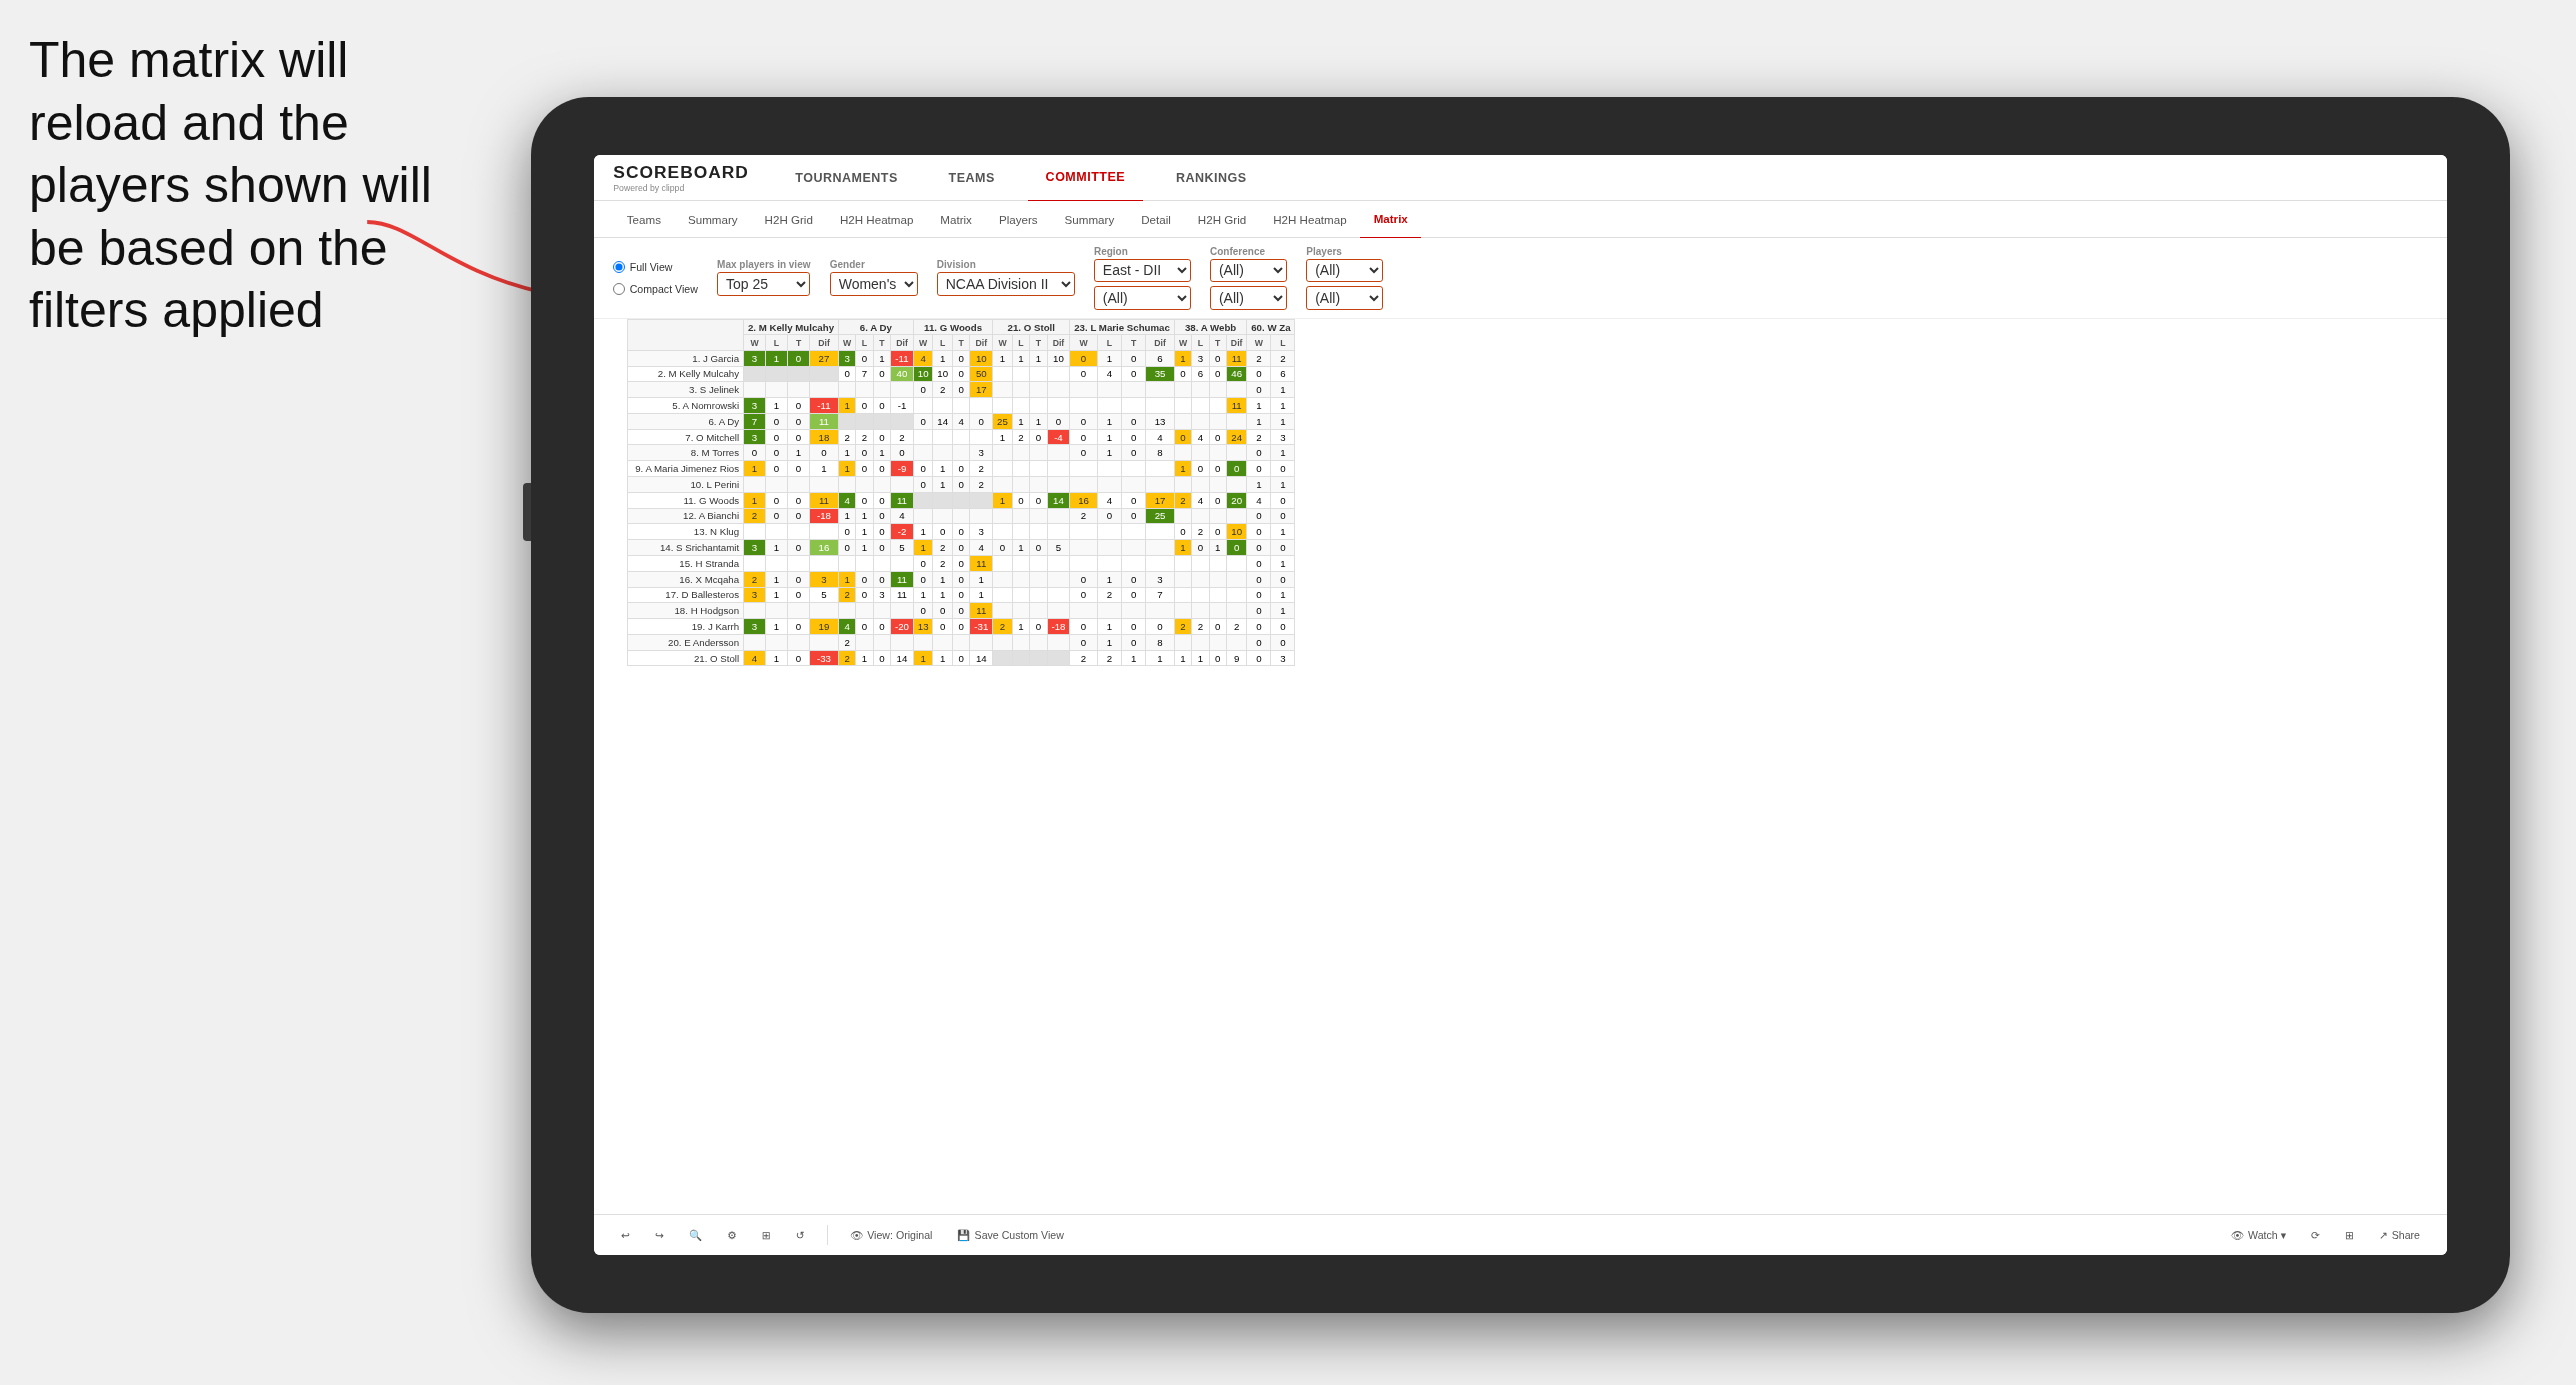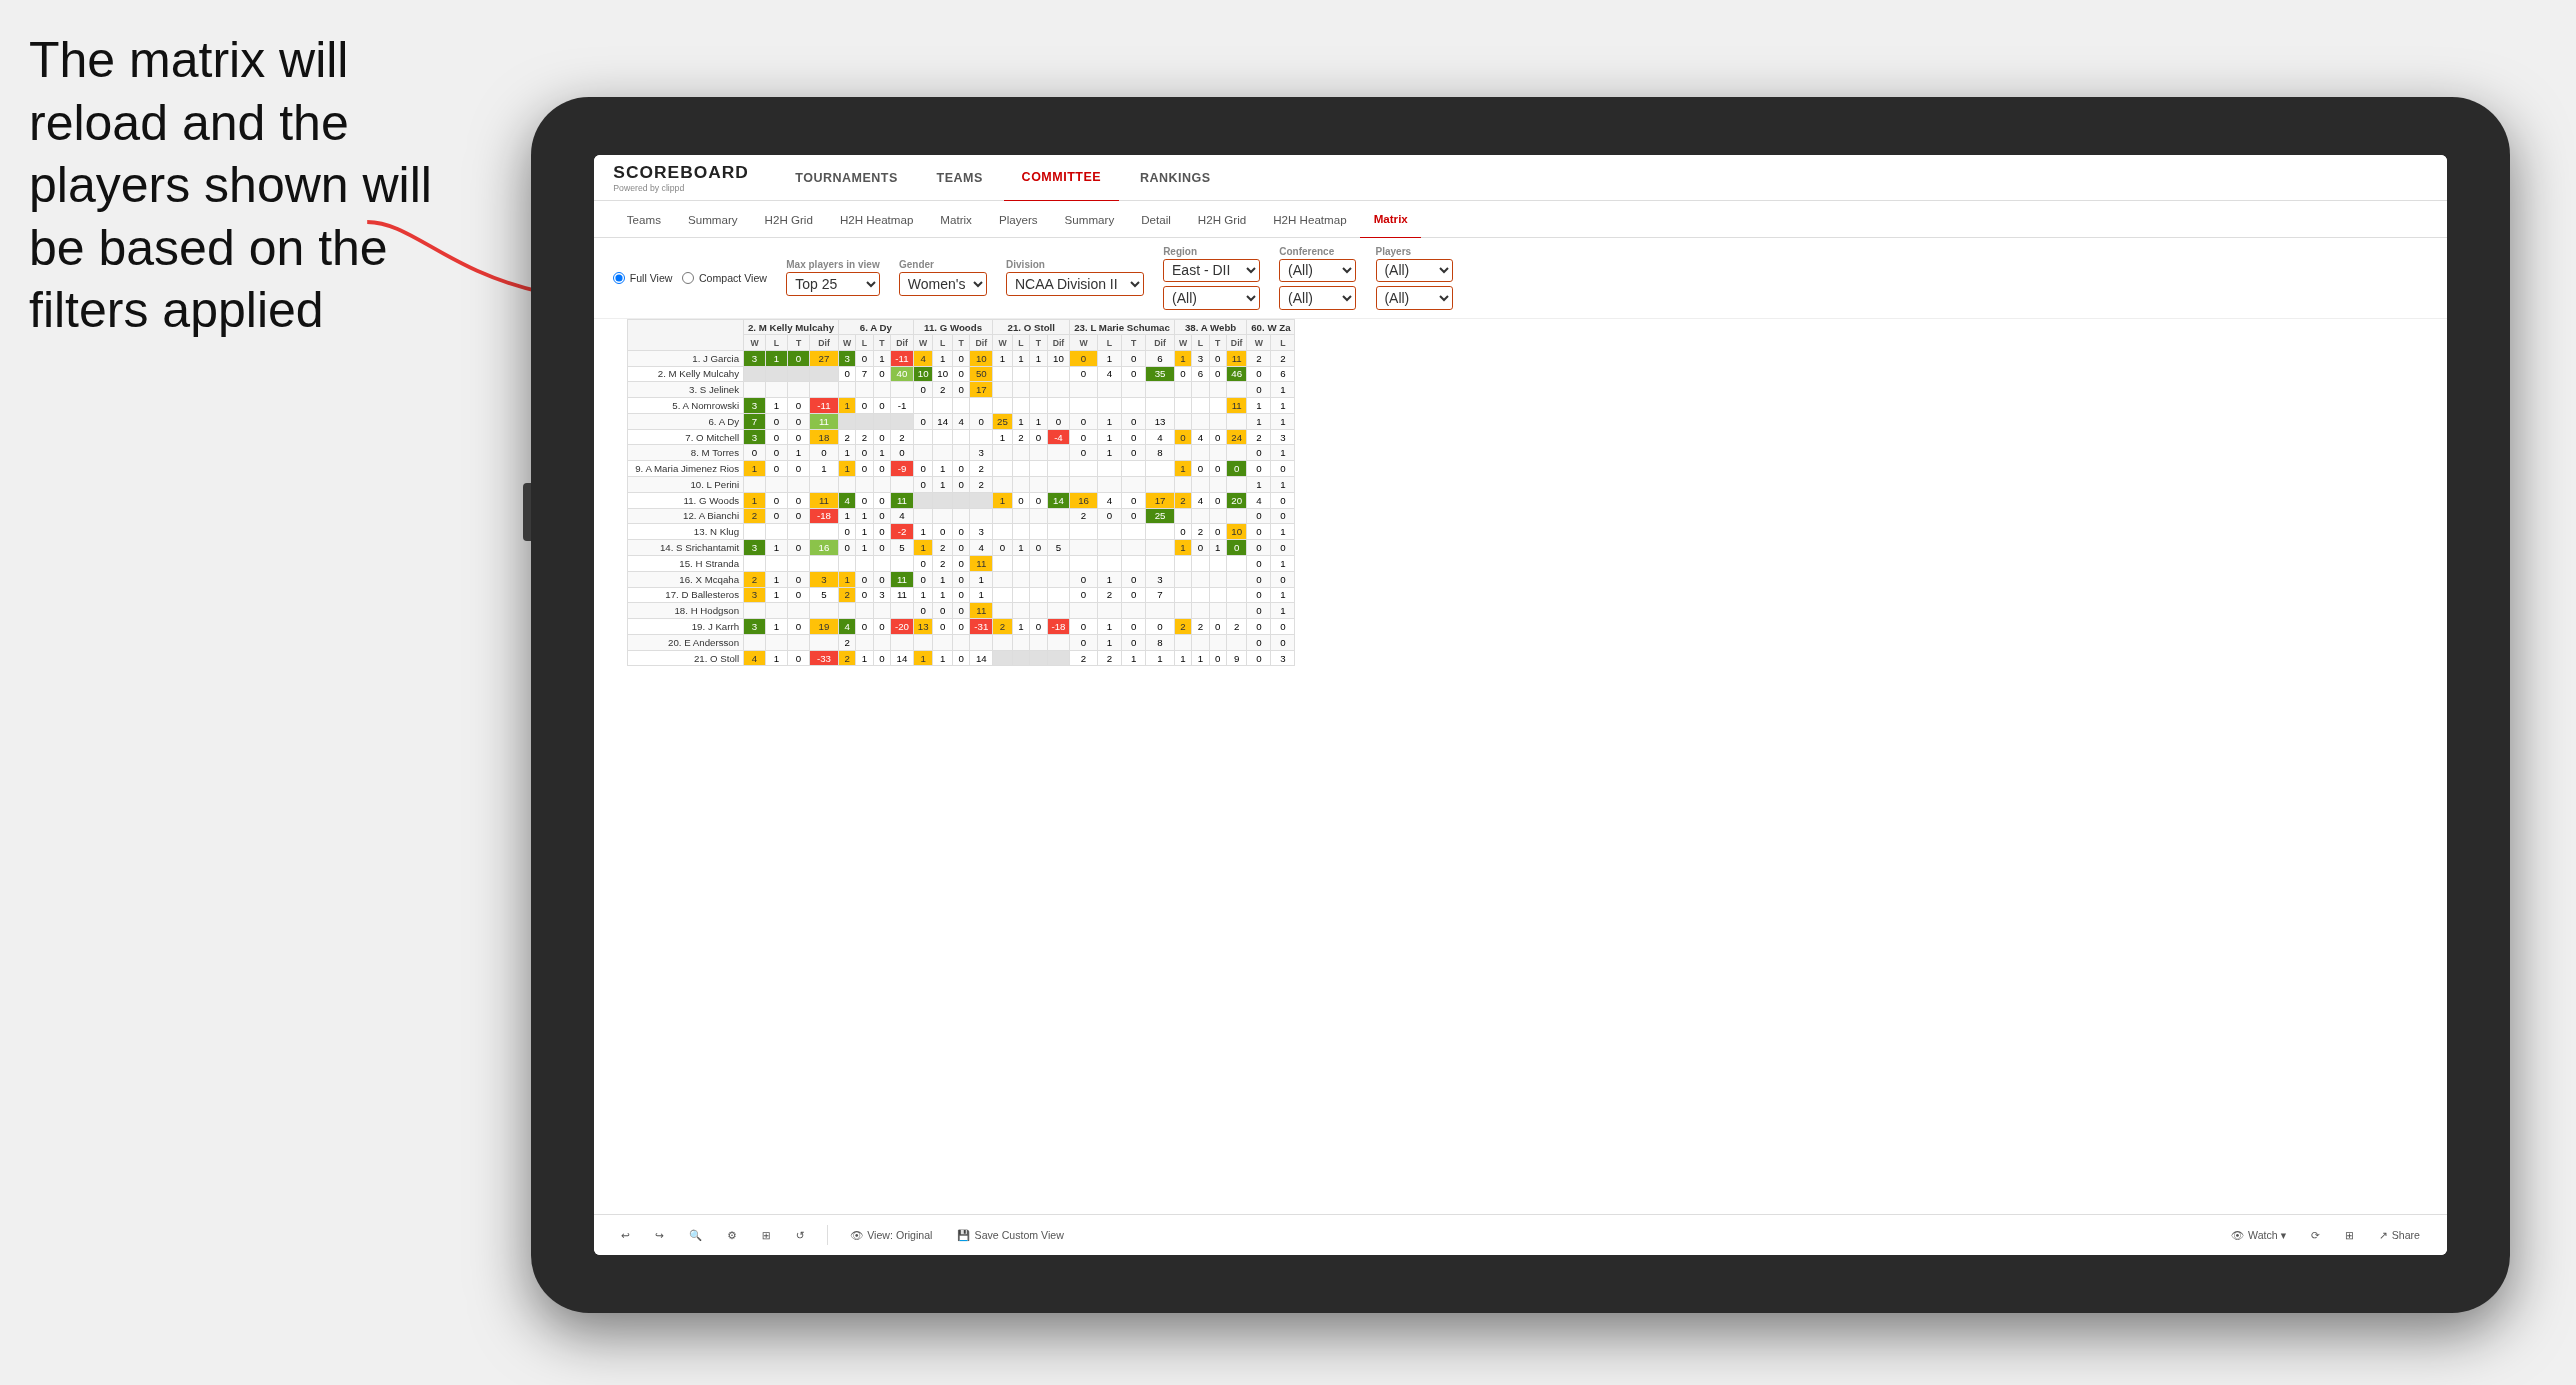--- a/index.html
+++ b/index.html
@@ -71,21 +71,21 @@
       letter-spacing: 1px;
     }
 
     .logo-sub {
       font-size: 8.7px;
       color: #888;
     }
 
     .nav-links {
       display: flex;
-      gap: 4px;
+      gap: 16px;
     }
 
     .nav-link {
       padding: 0 17.4px;
       height: 46px;
       display: flex;
       align-items: center;
       font-size: 12.5px;
       font-weight: 600;
       color: #555;
@@ -131,21 +131,21 @@
       align-items: center;
       padding: 7.7px 19.3px;
       background: #fff;
       border-bottom: 1px solid #eee;
       gap: 19.3px;
       flex-wrap: wrap;
     }
 
     .radio-group {
       display: flex;
-      flex-direction: row;
+      flex-direction: column;
       gap: 10px;
     }
 
     .radio-item {
       display: flex;
       align-items: center;
       gap: 4.8px;
       font-size: 10.6px;
       color: #333;
     }

